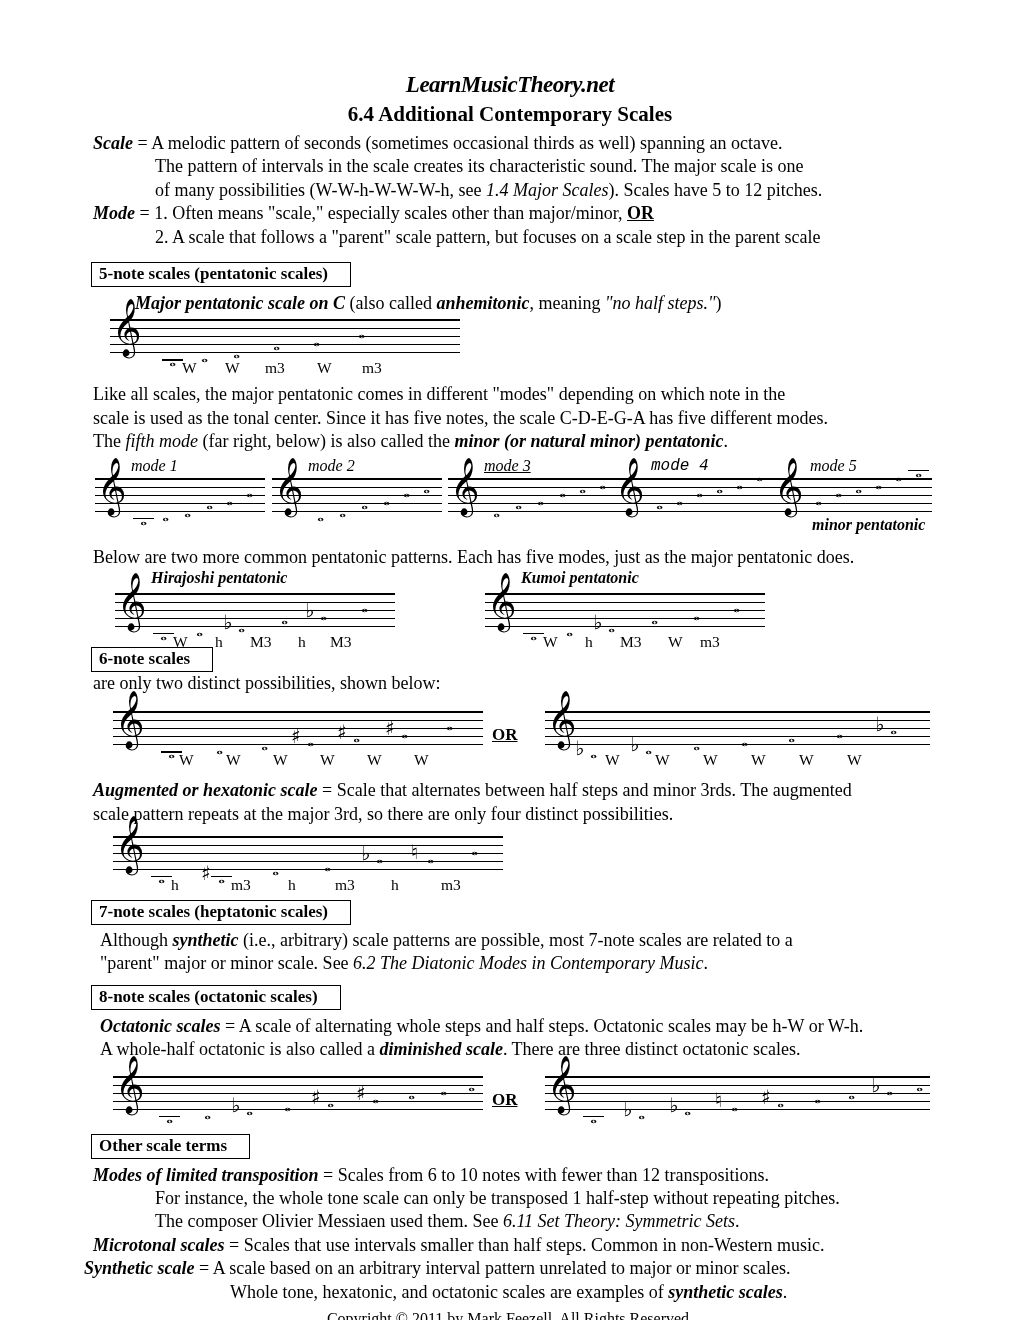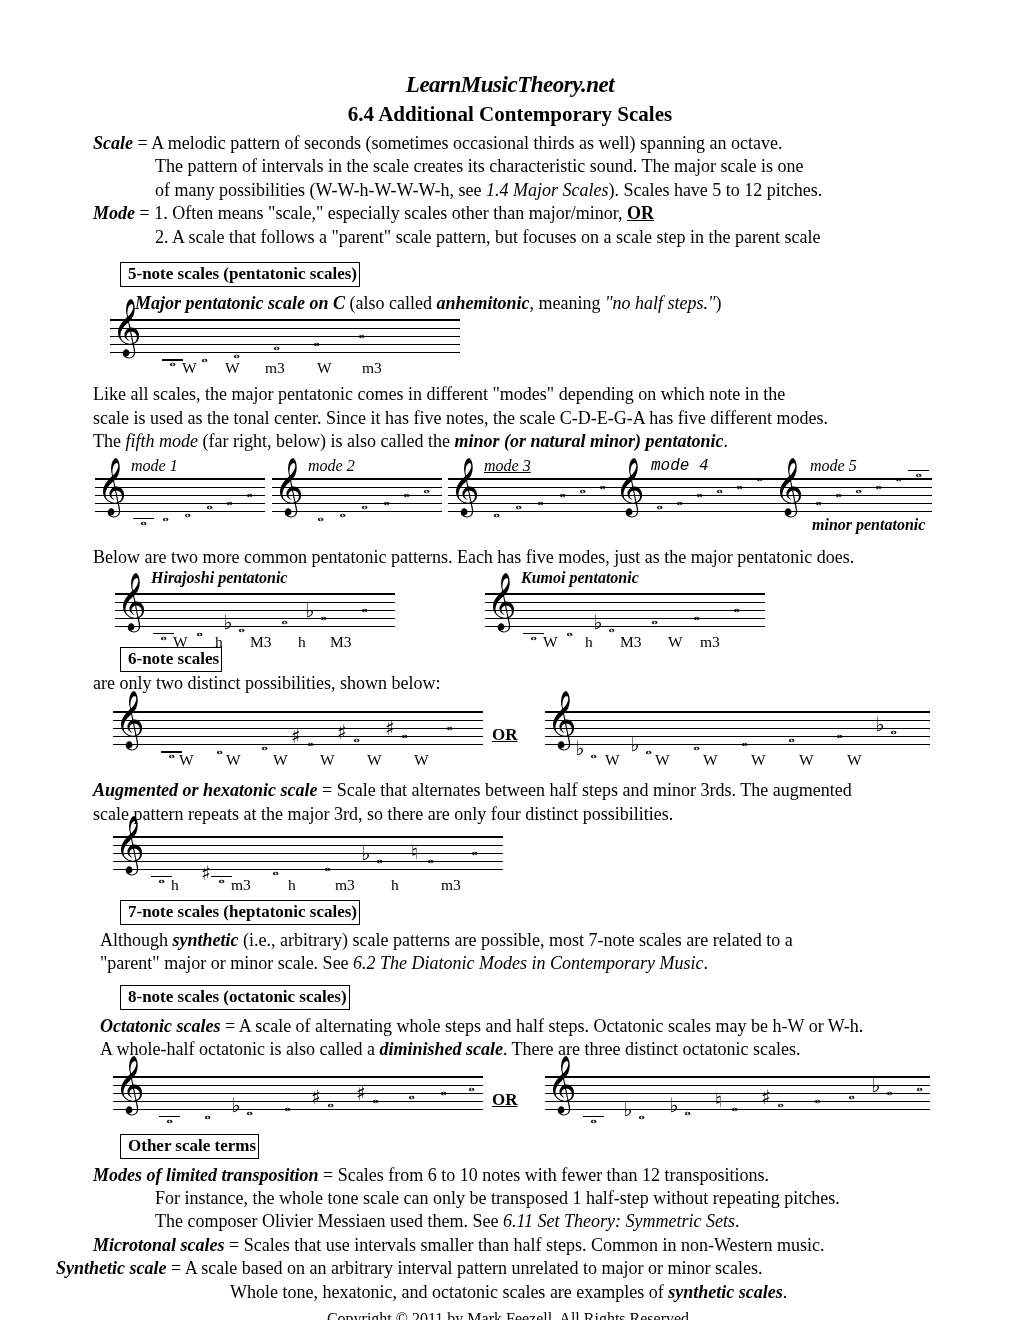--- a/index.html
+++ b/index.html
@@ -30,23 +30,23 @@
   
   .txt { font-size:18px; line-height:1.30; }
   .bi  { font-weight:bold; font-style:italic; }
   .it  { font-style:italic; }
   .ul  { text-decoration:underline; font-weight:bold; }
 
   
   .sec-box {
     display:inline-block;
     border:1.6px solid #000;
-    padding:1px 2px 2px 7px;
+    padding:1px 22px 2px 7px;
     font-weight:bold; font-size:17px;
-    margin-left:120px;
+    margin-left:91px;
   }
 
   
   .staff-wrap { position:relative; }
   .staff {
     position:relative;
     border-top:1.3px solid #000;
     height:32px;                
     background:
       linear-gradient(to bottom,
@@ -415,21 +415,21 @@
   <div class="txt" style="margin-left:93px; margin-top:5px;">
     <span class="bi">Modes of limited transposition</span><span> = Scales from 6 to 10 notes with fewer than 12 transpositions.</span>
   </div>
   <div class="txt" style="margin-left:155px;">For instance, the whole tone scale can only be transposed 1 half-step without repeating pitches.</div>
   <div class="txt" style="margin-left:155px;">
     <span>The composer Olivier Messiaen used them. See </span><span class="it">6.11 Set Theory: Symmetric Sets</span><span>.</span>
   </div>
   <div class="txt" style="margin-left:93px;">
     <span class="bi">Microtonal scales</span><span> = Scales that use intervals smaller than half steps. Common in non-Western music.</span>
   </div>
-  <div class="txt" style="margin-left:56px;">
+  <div class="txt" style="margin-left:84px;">
     <span class="bi">Synthetic scale</span><span> = A scale based on an arbitrary interval pattern unrelated to major or minor scales.</span>
   </div>
   <div class="txt" style="margin-left:230px;">
     <span>Whole tone, hexatonic, and octatonic scales are examples of </span><span class="bi">synthetic scales</span><span>.</span>
   </div>
 
   <div class="copyright">Copyright © 2011 by Mark Feezell. All Rights Reserved.</div>
 
 </div>
 

